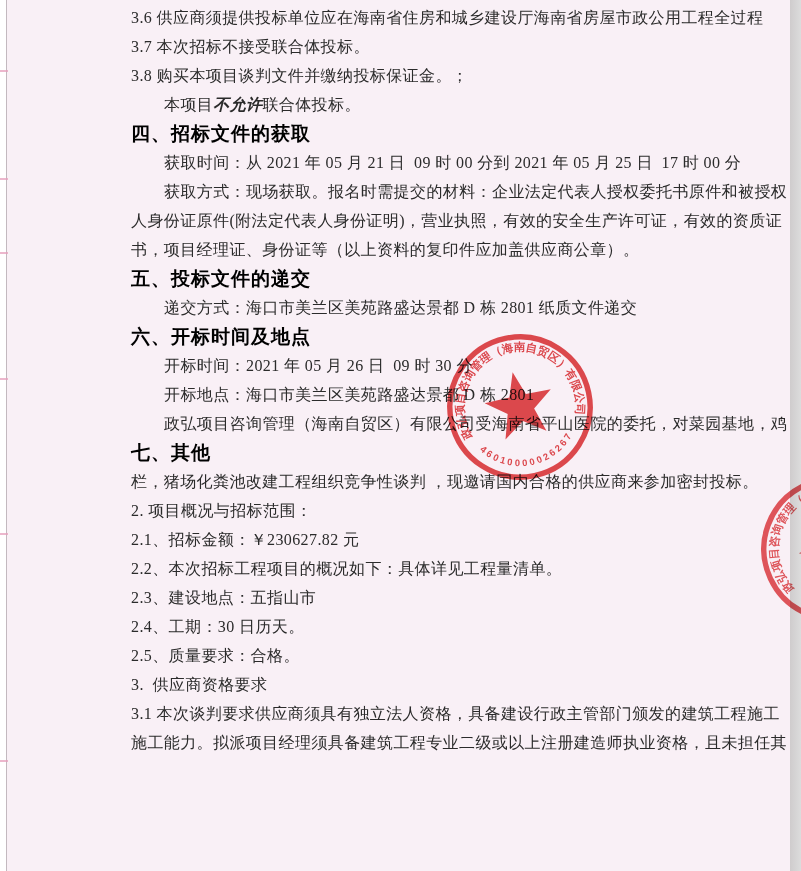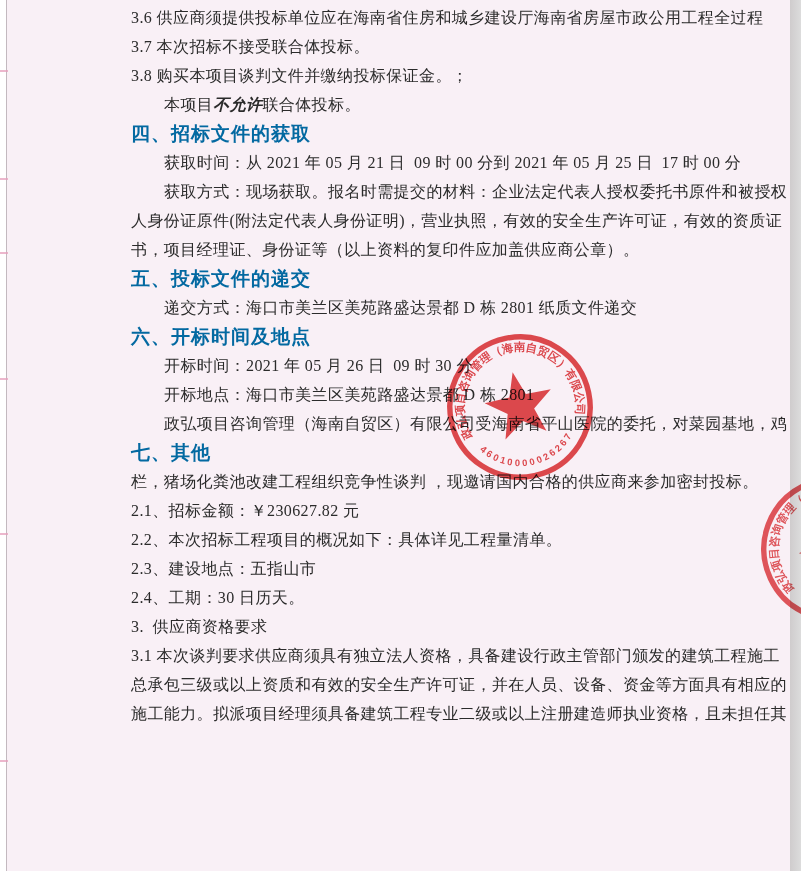--- a/index.html
+++ b/index.html
@@ -10,21 +10,21 @@
     color:#2b2b2b;
   }
   
   .edge-left{position:absolute;left:0;top:0;width:6px;height:871px;background:#ffffff;border-right:1px solid #c3b9bf;}
   .edge-right{position:absolute;right:0;top:0;width:11px;height:871px;background:linear-gradient(90deg,#cfcccd,#dcdcdc);}
   .tick{position:absolute;left:0;width:8px;height:2px;background:#e59fbc;opacity:.75;}
   
   .content{position:absolute;left:131px;top:3px;width:656px;}
   .line{height:29px;line-height:29px;font-size:16px;letter-spacing:.4px;white-space:pre;}
   .line.heading{
-    font-weight:bold;font-size:19px;letter-spacing:1px;color:#0369a1;
+    font-weight:bold;font-size:19px;letter-spacing:1px;color:#000000;
     font-family:"Liberation Sans","DejaVu Sans",sans-serif;
   }
   .ind1{padding-left:33px;}
   .line em{font-style:italic;font-weight:bold;}
   
   .stamp{position:absolute;width:158px;height:158px;mix-blend-mode:multiply;opacity:.92;}
   .stamp svg{width:100%;height:100%;overflow:visible;}
   .stamp .ring-text{font-size:11.5px;font-weight:bold;font-family:"Liberation Sans","DejaVu Sans",sans-serif;}
   .stamp .num-text{font-size:9.5px;font-weight:bold;letter-spacing:2.6px;font-family:"Liberation Sans","DejaVu Sans",sans-serif;}
   .stamp-main{left:441px;top:328px;transform:rotate(-12deg);}
@@ -55,27 +55,28 @@
       <div class="line body ind0"><span>人身份证原件(附法定代表人身份证明)，营业执照，有效的安全生产许可证，有效的资质证</span></div>
       <div class="line body ind0"><span>书，项目经理证、身份证等（以上资料的复印件应加盖供应商公章）。</span></div>
       <div class="line heading ind0"><span>五、投标文件的递交</span></div>
       <div class="line body ind1"><span>递交方式：海口市美兰区美苑路盛达景都 D 栋 2801 纸质文件递交</span></div>
       <div class="line heading ind0"><span>六、开标时间及地点</span></div>
       <div class="line body ind1"><span>开标时间：2021 年 05 月 26 日  09 时 30 分</span></div>
       <div class="line body ind1"><span>开标地点：海口市美兰区美苑路盛达景都 D 栋 2801</span></div>
       <div class="line body ind1"><span>政弘项目咨询管理（海南自贸区）有限公司受海南省平山医院的委托，对菜园基地，鸡</span></div>
       <div class="line heading ind0"><span>七、其他</span></div>
       <div class="line body ind0"><span>栏，猪场化粪池改建工程组织竞争性谈判 ，现邀请国内合格的供应商来参加密封投标。</span></div>
+      <div class="line body ind0"><span>2. 项目概况与招标范围：</span></div>
       <div class="line body ind0"><span>2.1、招标金额：￥230627.82 元</span></div>
       <div class="line body ind0"><span>2.2、本次招标工程项目的概况如下：具体详见工程量清单。</span></div>
       <div class="line body ind0"><span>2.3、建设地点：五指山市</span></div>
       <div class="line body ind0"><span>2.4、工期：30 日历天。</span></div>
+      <div class="line body ind0"><span>2.5、质量要求：合格。</span></div>
       <div class="line body ind0"><span>3.  供应商资格要求</span></div>
       <div class="line body ind0"><span>3.1 本次谈判要求供应商须具有独立法人资格，具备建设行政主管部门颁发的建筑工程施工</span></div>
-      <div class="line body ind0"><span>总承包三级或以上资质和有效的安全生产许可证，并在人员、设备、资金等方面具有相应的</span></div>
       <div class="line body ind0"><span>施工能力。拟派项目经理须具备建筑工程专业二级或以上注册建造师执业资格，且未担任其</span></div>
     </div>
 
   <div class="stamp stamp-main">
     <svg viewBox="0 0 160 160">
       <defs>
         <path id="arcTop1" d="M 26.4,99.5 A 57,57 0 1 1 133.6,99.5" fill="none"></path>
         <path id="arcBot1" d="M 30.9,114.4 A 60,60 0 0 0 129.1,114.4" fill="none"></path>
       </defs>
       <circle cx="80" cy="80" r="71" fill="none" stroke-width="5.5" stroke="#df3c40"></circle>

